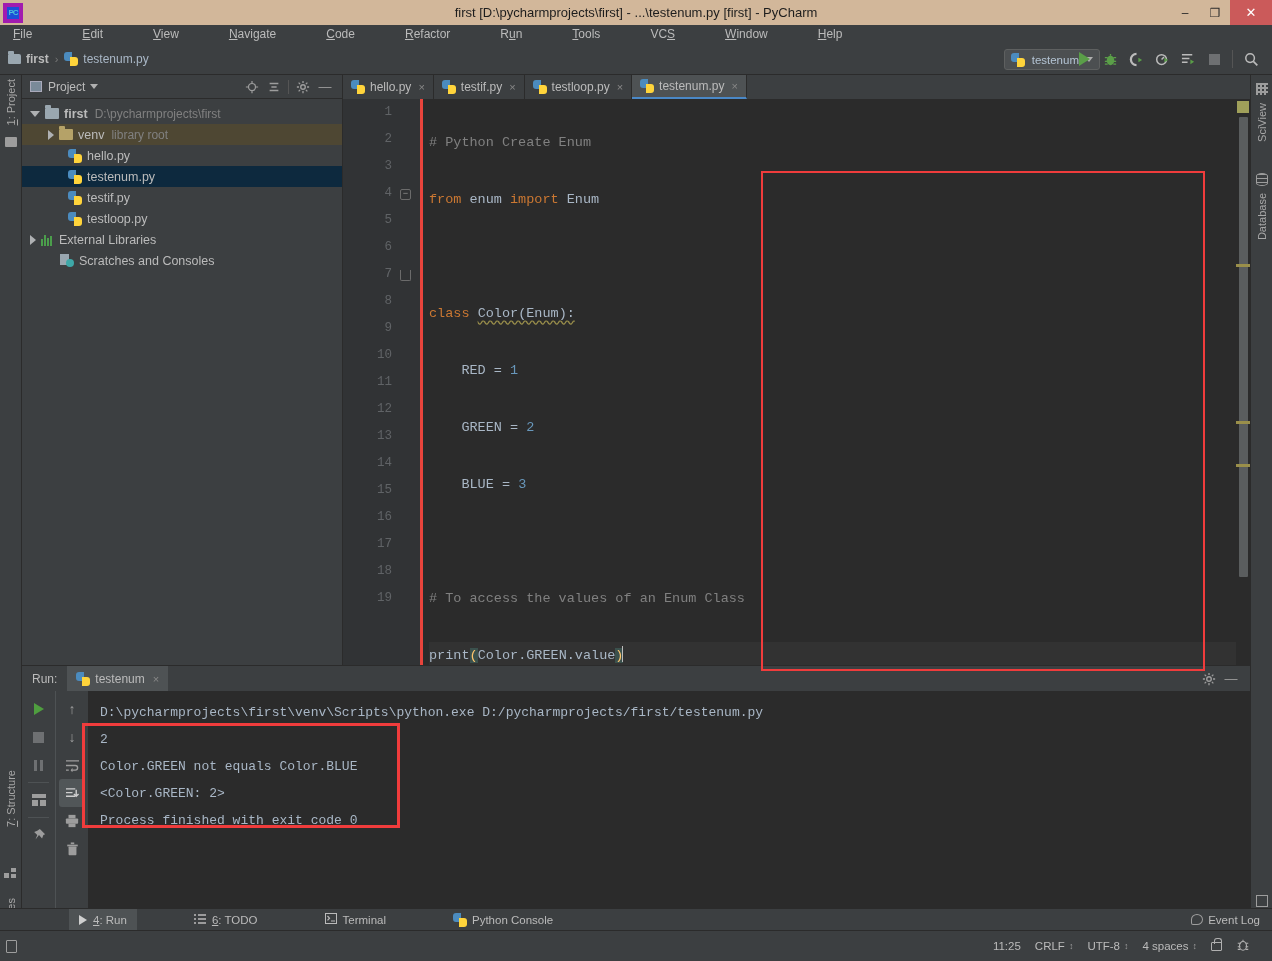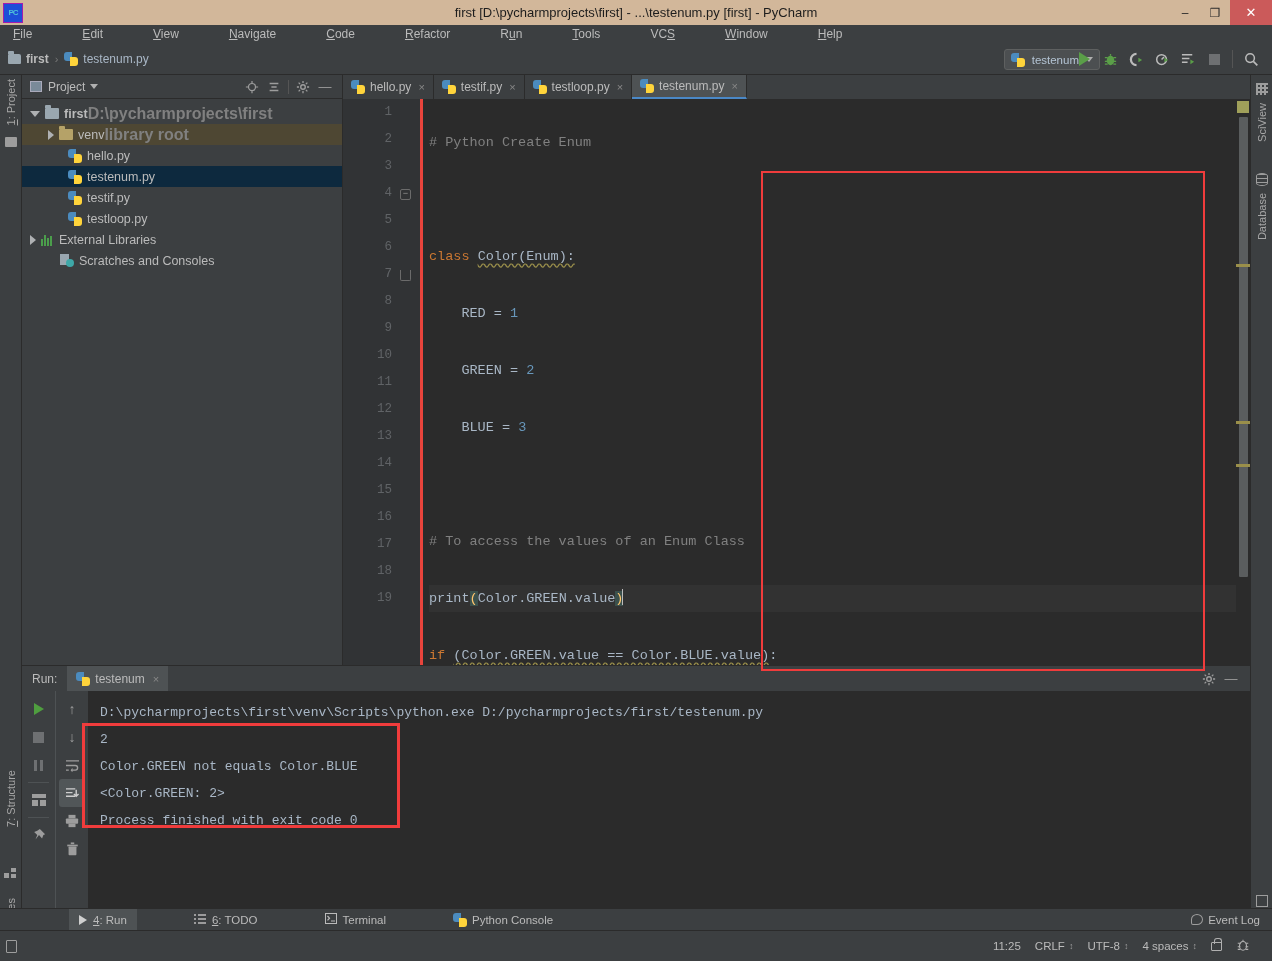--- a/index.html
+++ b/index.html
@@ -13,21 +13,21 @@
   .app { position: relative; width: 1272px; height: 961px; }
 
   
   .titlebar {
     position: absolute; top: 0; left: 0; width: 1272px; height: 25px;
     background: #d2b79a;
     display: flex; align-items: center;
   }
   .pc-logo {
     width: 20px; height: 20px; margin-left: 3px;
-    background: #1d4ed8; border: 1px solid #a21caf;
+    background: #1d4ed8; border: 4px solid #a21caf;
     color: #4fc3d8; font-size: 8px; font-weight: bold;
     display: flex; align-items: center; justify-content: center;
     line-height: 1; letter-spacing: -1px;
   }
   .title-text {
     position: absolute; left: 0; right: 0; text-align: center;
     font-size: 13px; color: #1d1d1d;
   }
   .win-btns { position: absolute; right: 0; top: 0; height: 25px; display: flex; }
   .win-btn {
@@ -136,21 +136,21 @@
     border-left: 6px solid #afb1b3; margin-right: 5px; flex: none;
   }
   .arrow-pad { width: 15px; flex: none; }
   .tree-folder {
     width: 14px; height: 11px; background: #9aa7b0; margin-right: 5px; border-radius: 1px; flex: none; position: relative;
   }
   .tree-folder:before { content:''; position:absolute; top:-3px; left:0; width:6px; height:3px; background:#9aa7b0; border-radius:1px 1px 0 0; }
   .tree-folder.venv { background: #b5a268; }
   .tree-folder.venv:before { background:#b5a268; }
   .tname { font-weight: bold; color: #bbbbbb; }
-  .tsub { color: #808080; margin-left: 0; font-weight: bold; font-size: 16px; }
+  .tsub { color: #808080; margin-left: 7px; font-weight: normal; font-size: 12px; }
   .lib-ico { width: 13px; height: 12px; margin-right: 5px; flex: none; display:flex; gap:1px; align-items:flex-end; }
   .lib-ico i { display:block; width:2px; background:#4b9e4b; }
   .scratch-ico {
     width: 14px; height: 13px; margin-right: 5px; flex:none; position: relative;
   }
   .scratch-ico .pg { position:absolute; left:0; top:0; width:9px; height:11px; background:#9aa7b0; }
   .scratch-ico .cl { position:absolute; right:0; bottom:0; width:8px; height:8px; border-radius:50%; background:#3ea8a8; }
 
   
   .editor-area {
@@ -527,20 +527,21 @@
         <div class="gnum">17</div>
         <div class="gnum">18</div>
         <div class="gnum">19</div>
         <div class="fold-mark" style="top:90px;">−</div>
         <div class="fold-mark" style="top:171px; border-top:none; border-radius:0 0 2px 2px;"></div>
       </div>
       <div class="modline" style="top:0; height:566px;"></div>
 
       <div class="codecol">
         <div class="cline"><span class="cm"># Python Create Enum</span></div>
+        <div class="cline"><span class="kw">from</span> enum <span class="kw">import</span> Enum</div>
         <div class="cline"></div>
         <div class="cline"><span class="kw">class</span> <span class="wavy">Color(Enum):</span></div>
         <div class="cline">    RED = <span class="num">1</span></div>
         <div class="cline">    GREEN = <span class="num">2</span></div>
         <div class="cline">    BLUE = <span class="num">3</span></div>
         <div class="cline"></div>
         <div class="cline"><span class="cm"># To access the values of an Enum Class</span></div>
         <div class="cline cur">print<span class="brkt-hl">(</span>Color.GREEN.value<span class="brkt-hl">)</span><span class="caret"></span></div>
         <div class="cline"><span class="kw">if</span> <span class="wavy">(Color.GREEN.value == Color.BLUE.value)</span>:</div>
         <div class="cline">    print(Color.GREEN, <span class="str">'equals'</span>, Color.BLUE)</div>

